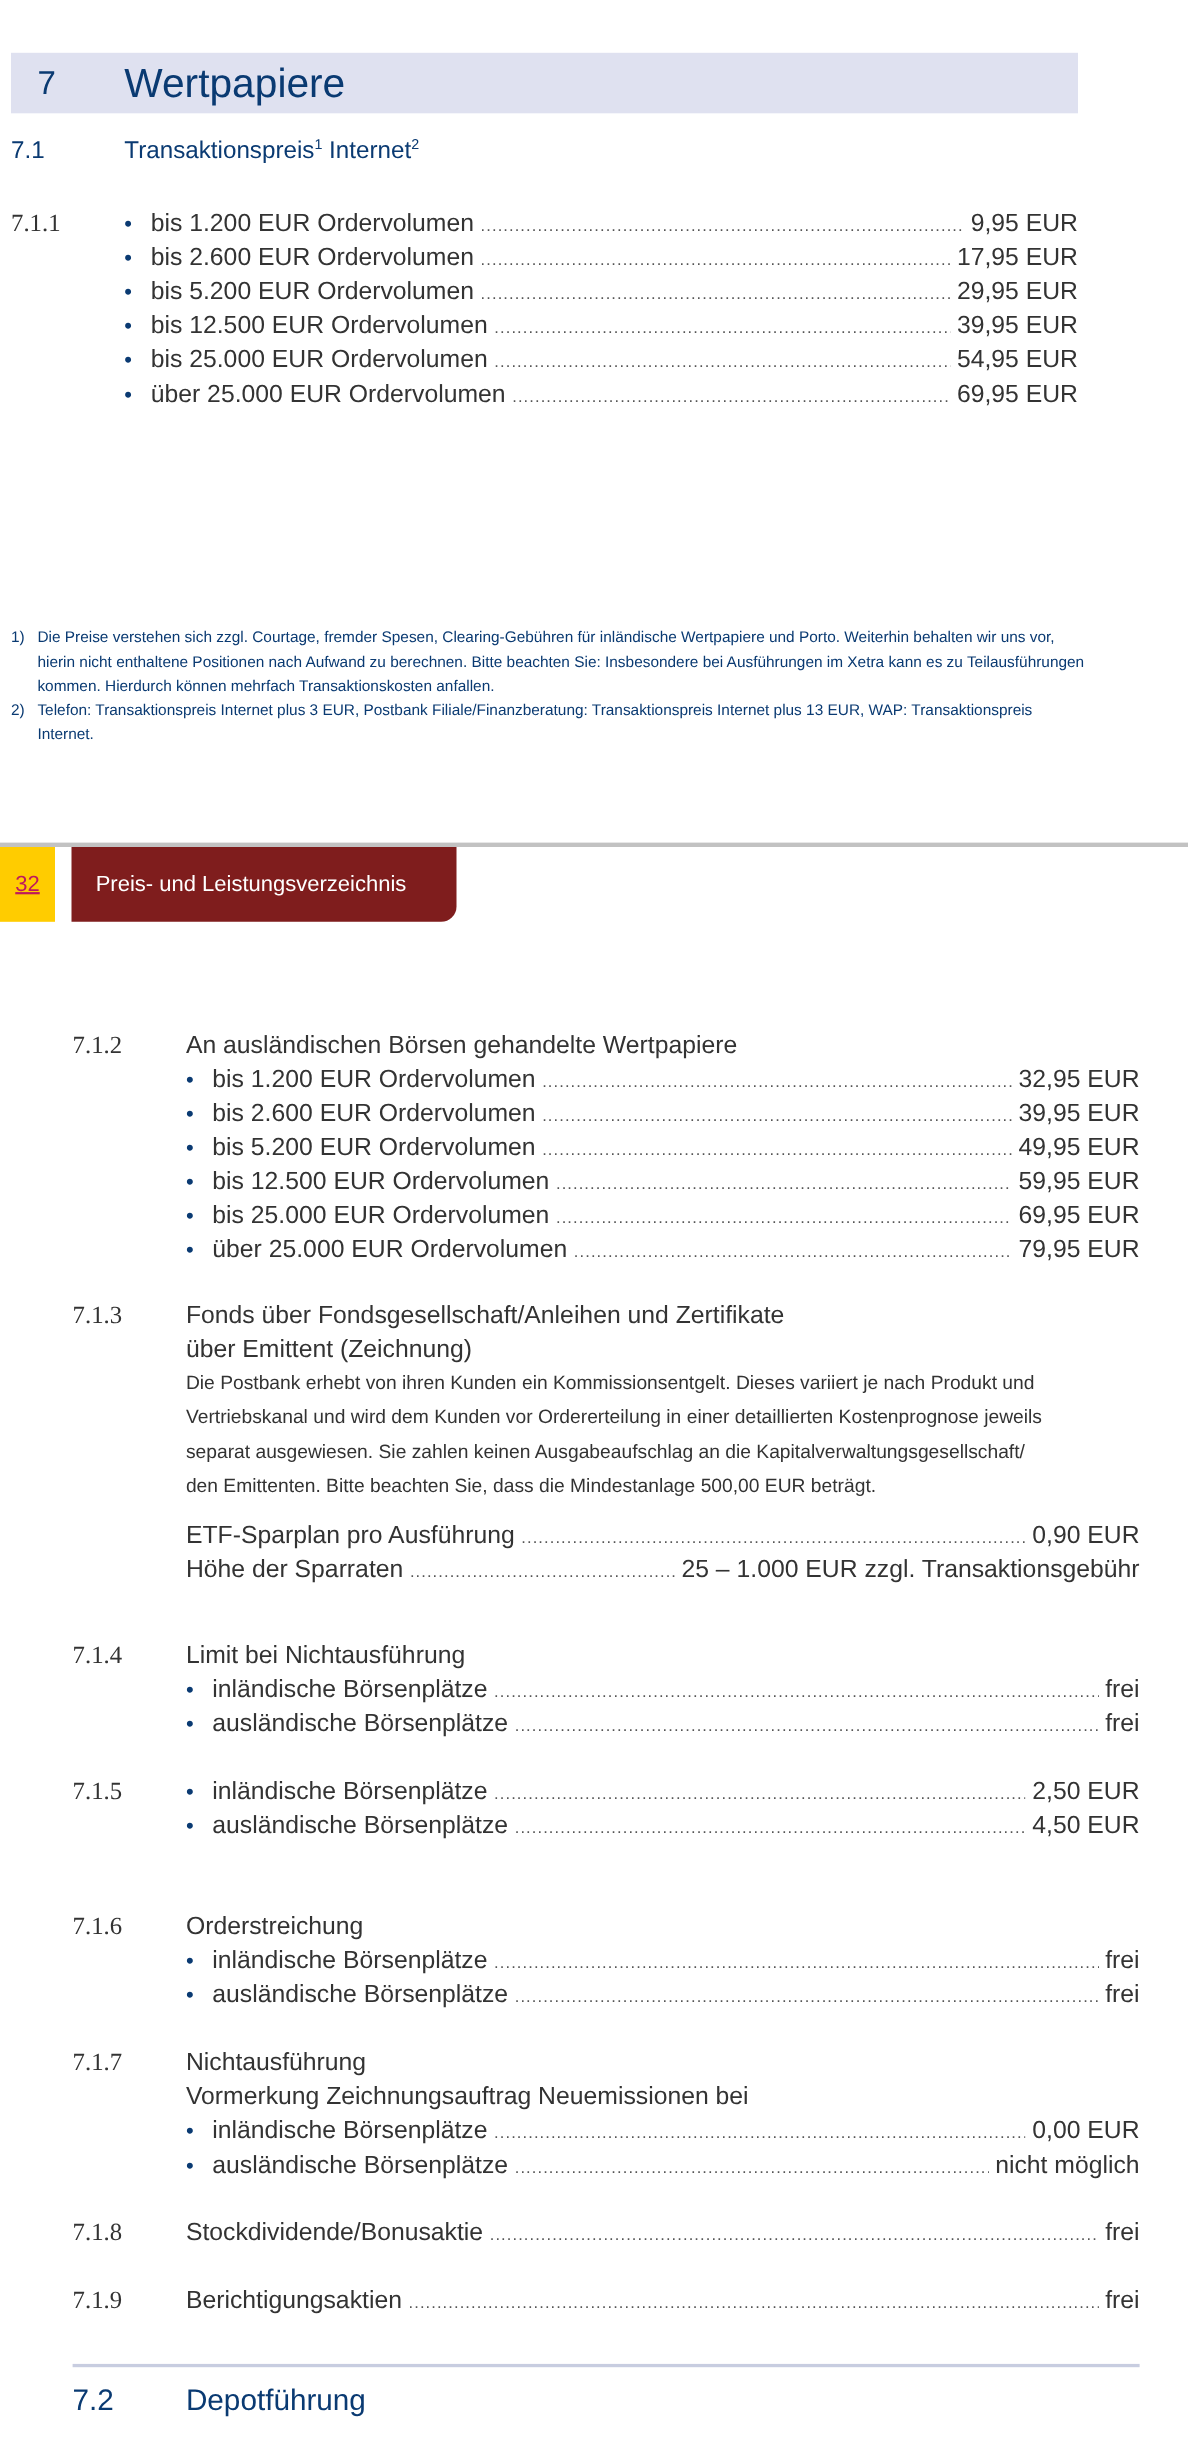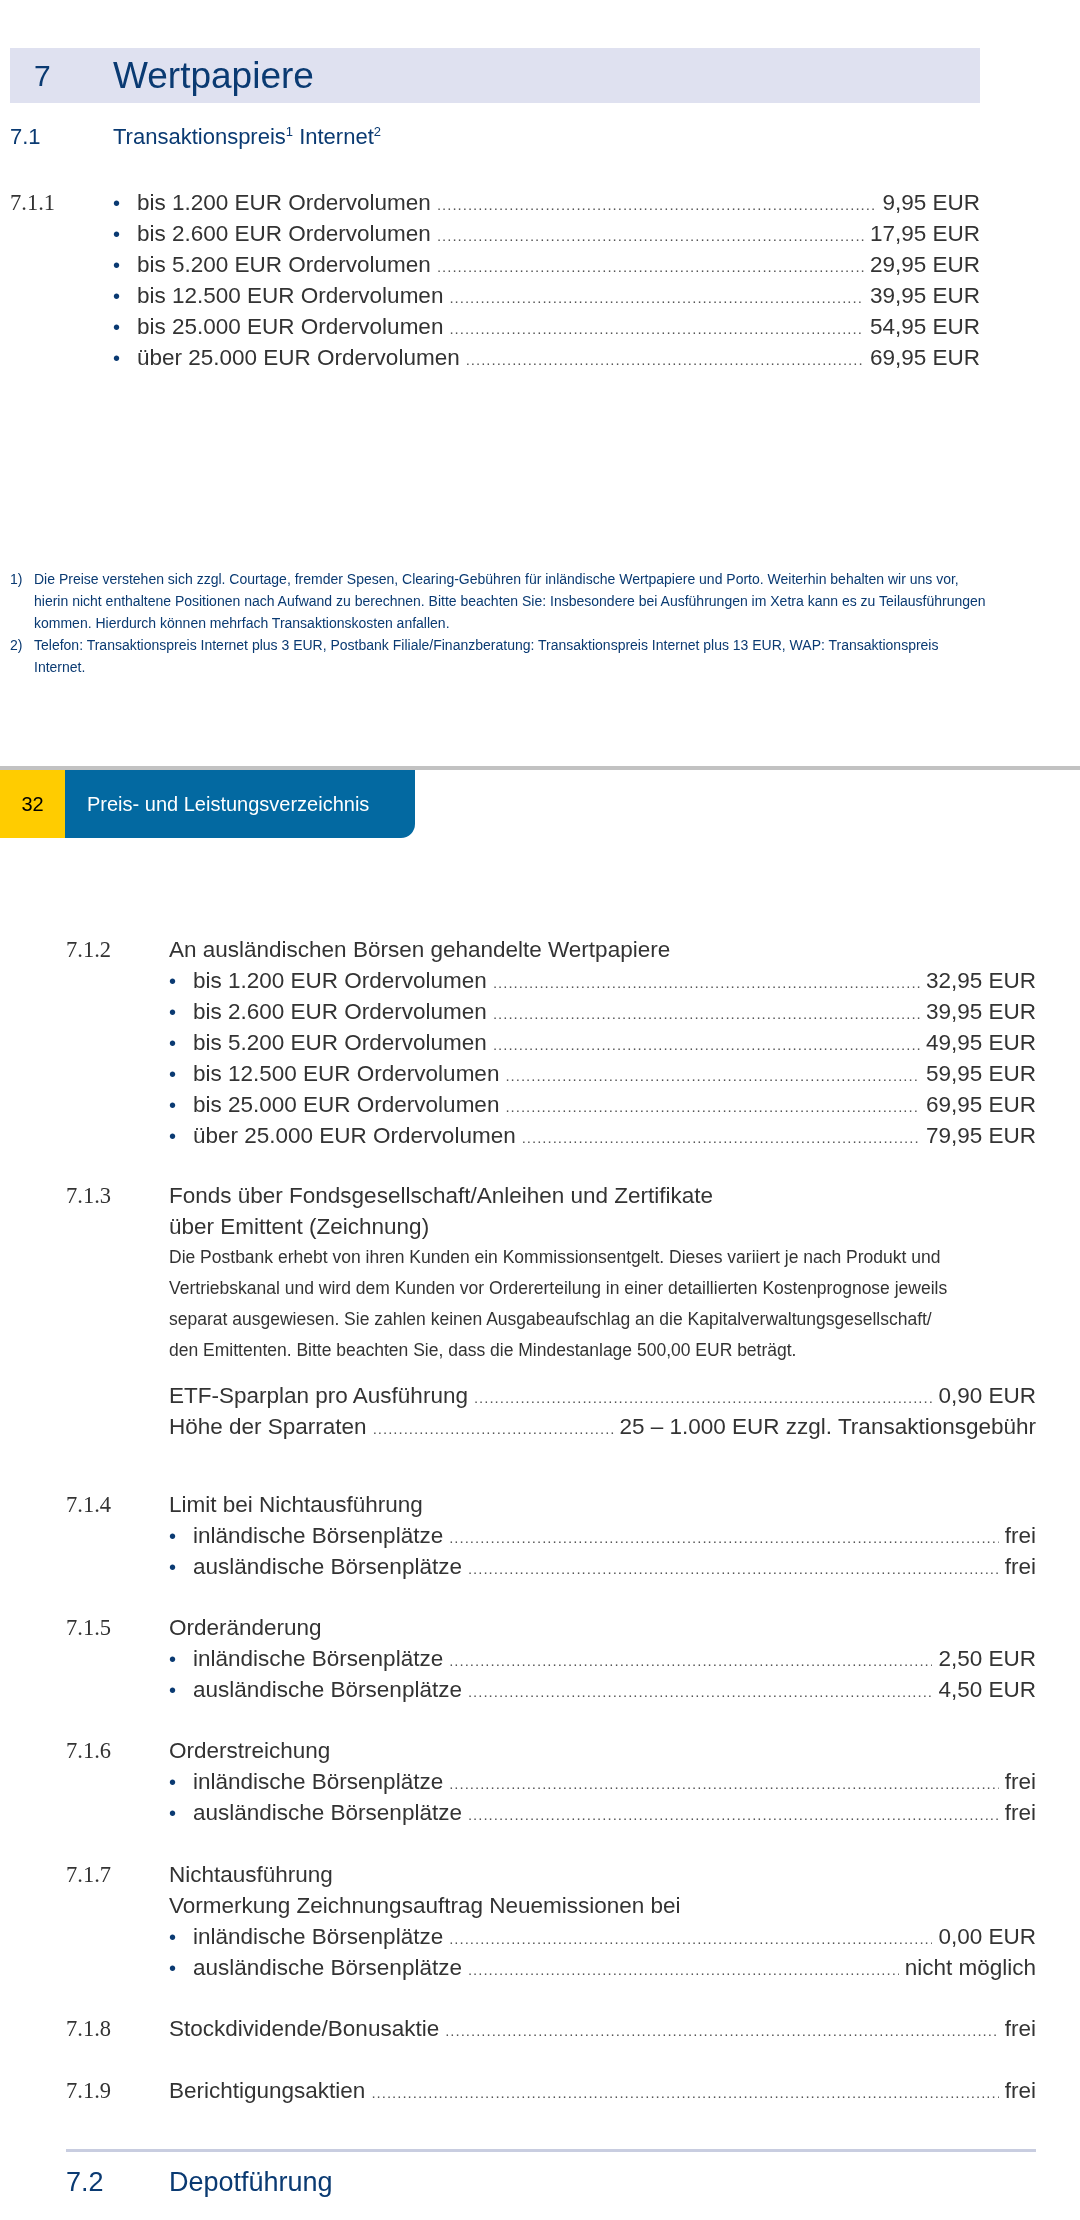--- a/index.html
+++ b/index.html
@@ -29,22 +29,22 @@
   .row .dots::before { content: "................................................................................................................................................................................................................................"; }
   .row .value { flex: none; text-align: right; }
 
   .para { font-size: 17.5px; line-height: 31px; color: #333; white-space: nowrap; }
 
   .footnotes { position: absolute; left: 10px; top: 568px; width: 980px; font-size: 14px; line-height: 22px; color: #0a3a72; }
   .fn { position: relative; padding-left: 24px; }
   .fn .mark { position: absolute; left: 0; top: 0; }
 
   .page-rule { position: absolute; left: 0; top: 766px; width: 1080px; height: 4px; background: #c2c2c2; }
-  .page-num-box { position: absolute; left: 0; top: 770px; width: 65px; height: 68px; background: #ffcc00; color: #000000; font-size: 20px; display: flex; align-items: center; justify-content: center; }
-  .page-title-box { position: absolute; left: 65px; top: 770px; width: 350px; height: 68px; background: #0369a1; color: #fff; font-size: 20px; display: flex; align-items: center; padding-left: 22px; border-bottom-right-radius: 14px; }
+  .page-num-box { position: absolute; left: 0; top: 770px; width: 50px; height: 68px; background: #ffcc00; color: #be185d; font-size: 20px; display: flex; align-items: center; justify-content: center; text-decoration: underline; }
+  .page-title-box { position: absolute; left: 65px; top: 770px; width: 350px; height: 68px; background: #7f1d1d; color: #fff; font-size: 20px; display: flex; align-items: center; padding-left: 22px; border-bottom-right-radius: 14px; }
 
   .bottom-rule { position: absolute; left: 66px; top: 2149px; width: 970px; height: 3px; background: #c8cde0; }
 </style>
 </head>
 <body>
 
 <div class="chapter-band">
   <span class="chapter-num">7</span>
   <span class="chapter-title">Wertpapiere</span>
 </div>
@@ -202,21 +202,20 @@
           <span class="dots"></span>
           <span class="value">frei</span>
         </div>
       </div>
   </div>
 </div>
 
 <div class="block" style="left:66px; top:1612px; width:970px; height:95px;">
   <span class="num">7.1.5</span>
   <div class="body">
-    <div class="line">Orderänderung</div>
     <div class="rows">
         <div class="row">
           <span class="bullet">•</span>
           <span class="label">inländische Börsenplätze</span>
           <span class="dots"></span>
           <span class="value">2,50 EUR</span>
         </div>
         <div class="row">
           <span class="bullet">•</span>
           <span class="label">ausländische Börsenplätze</span>

